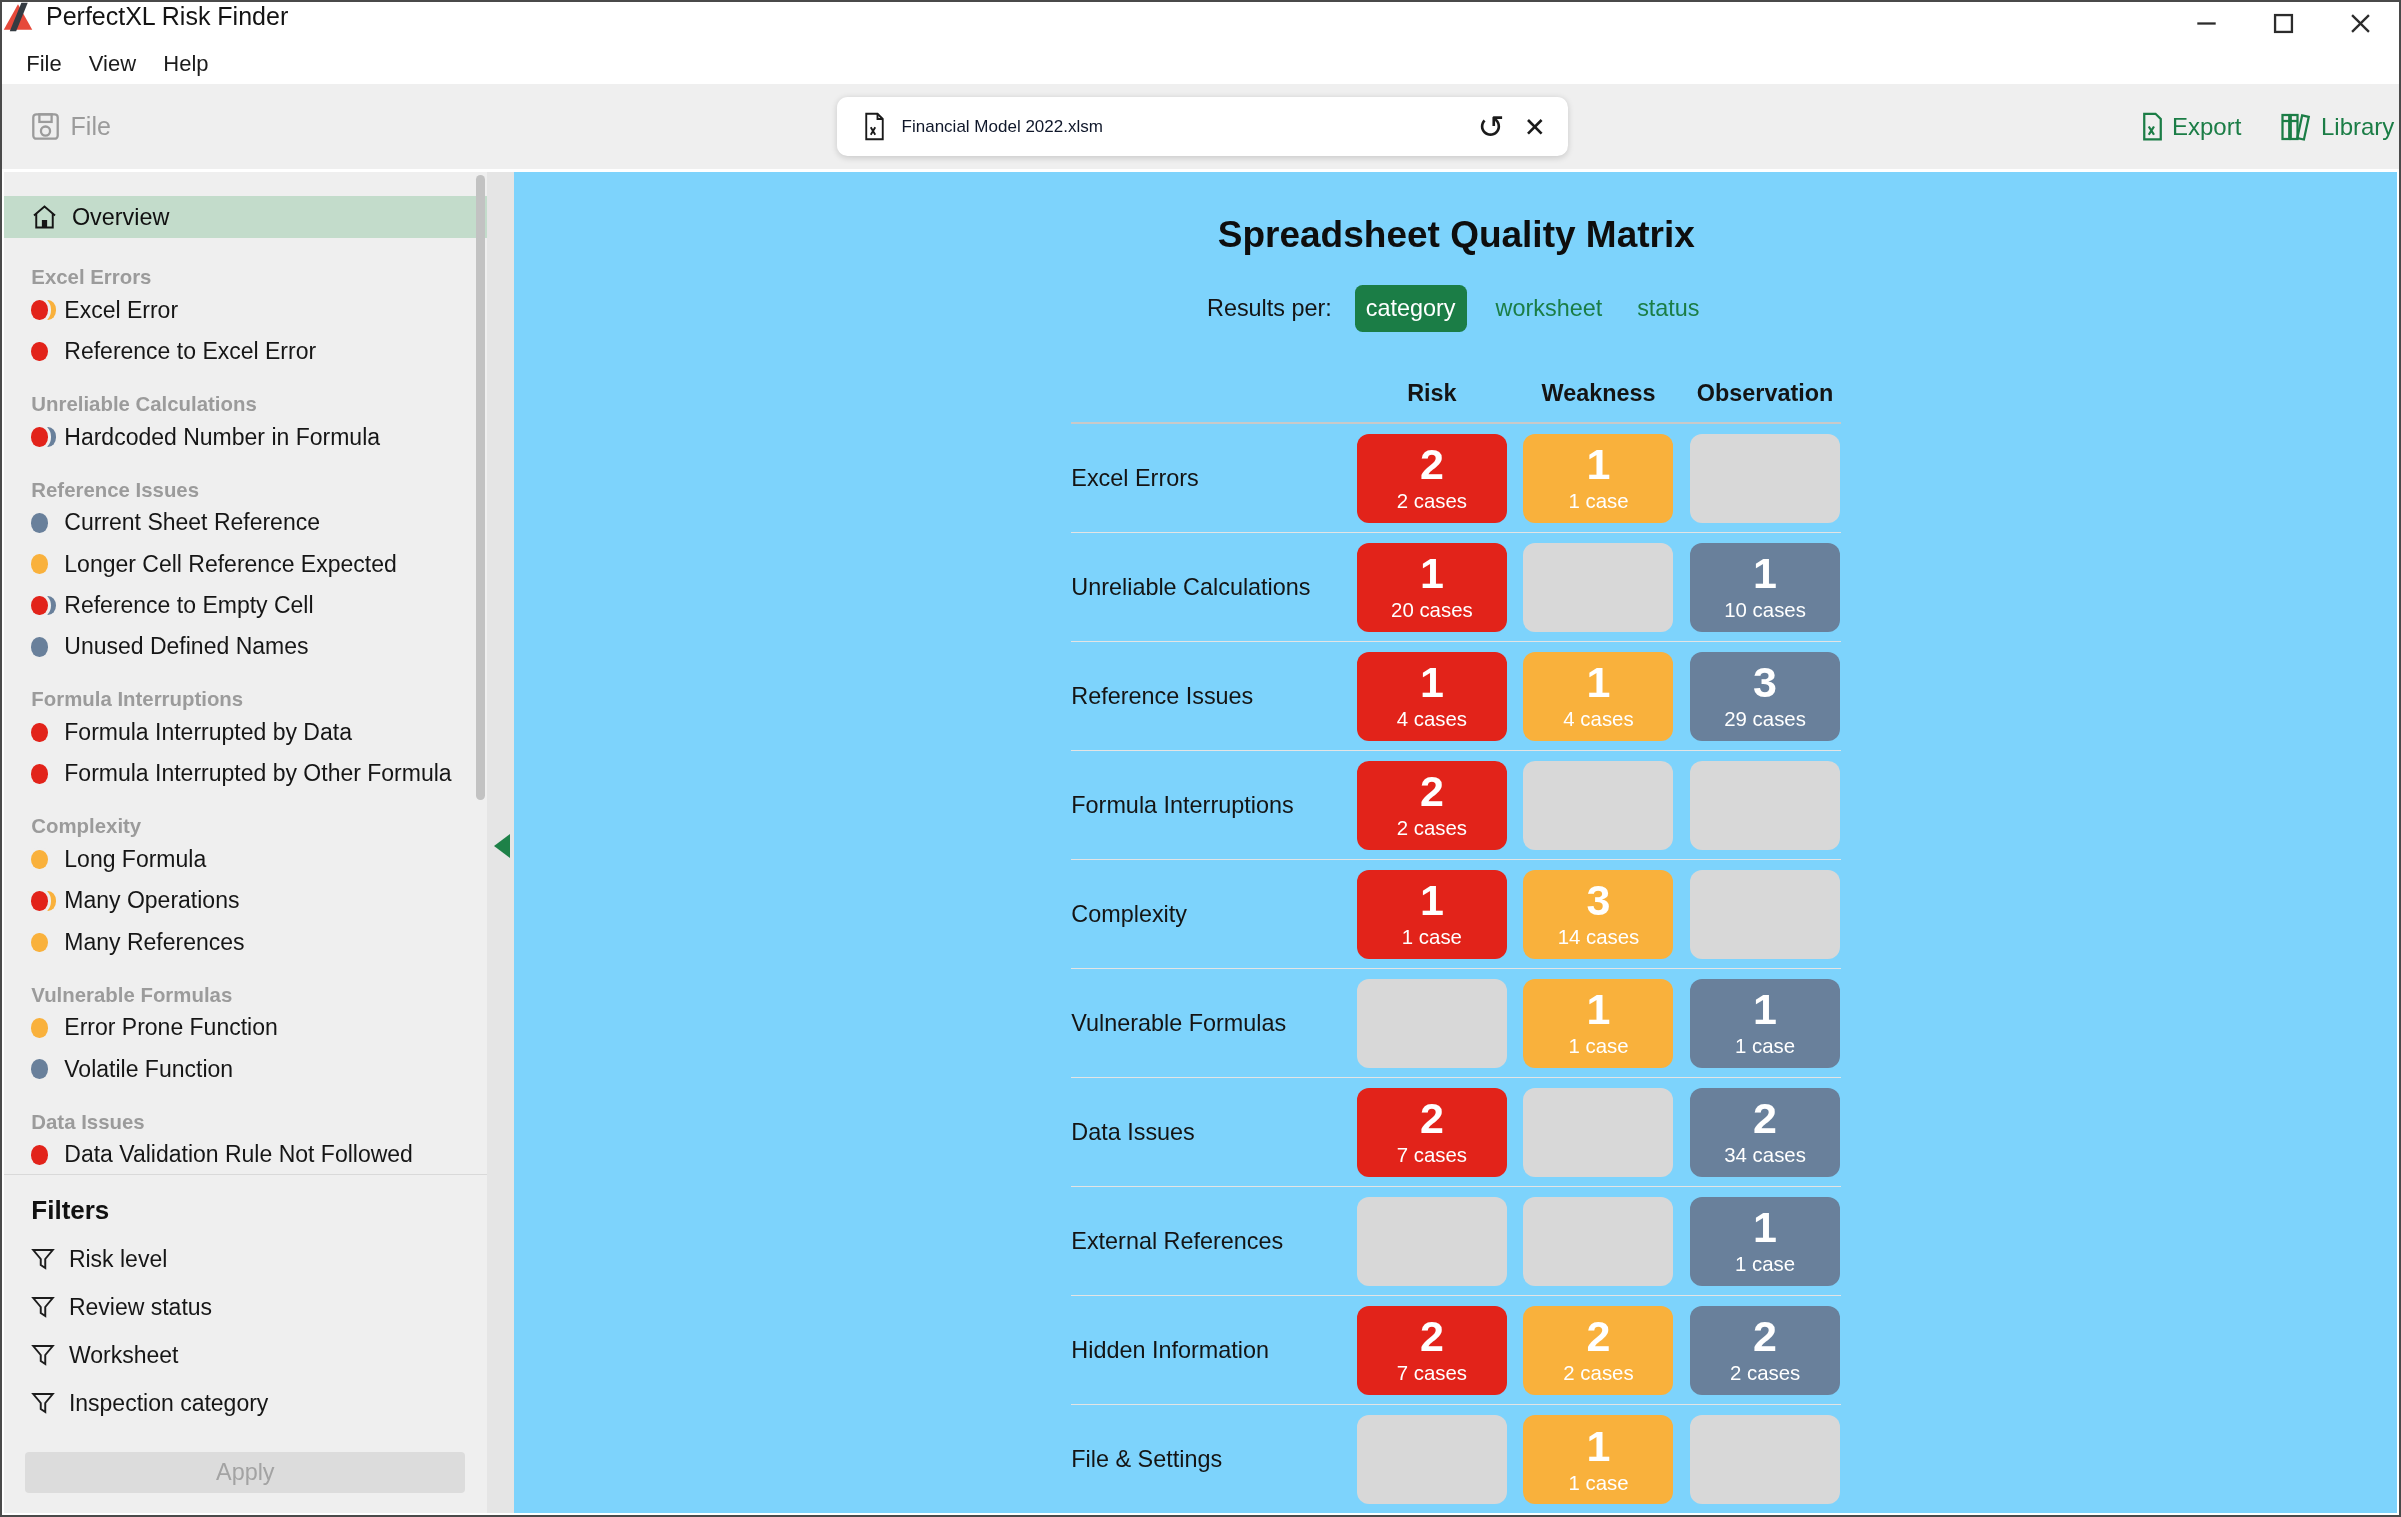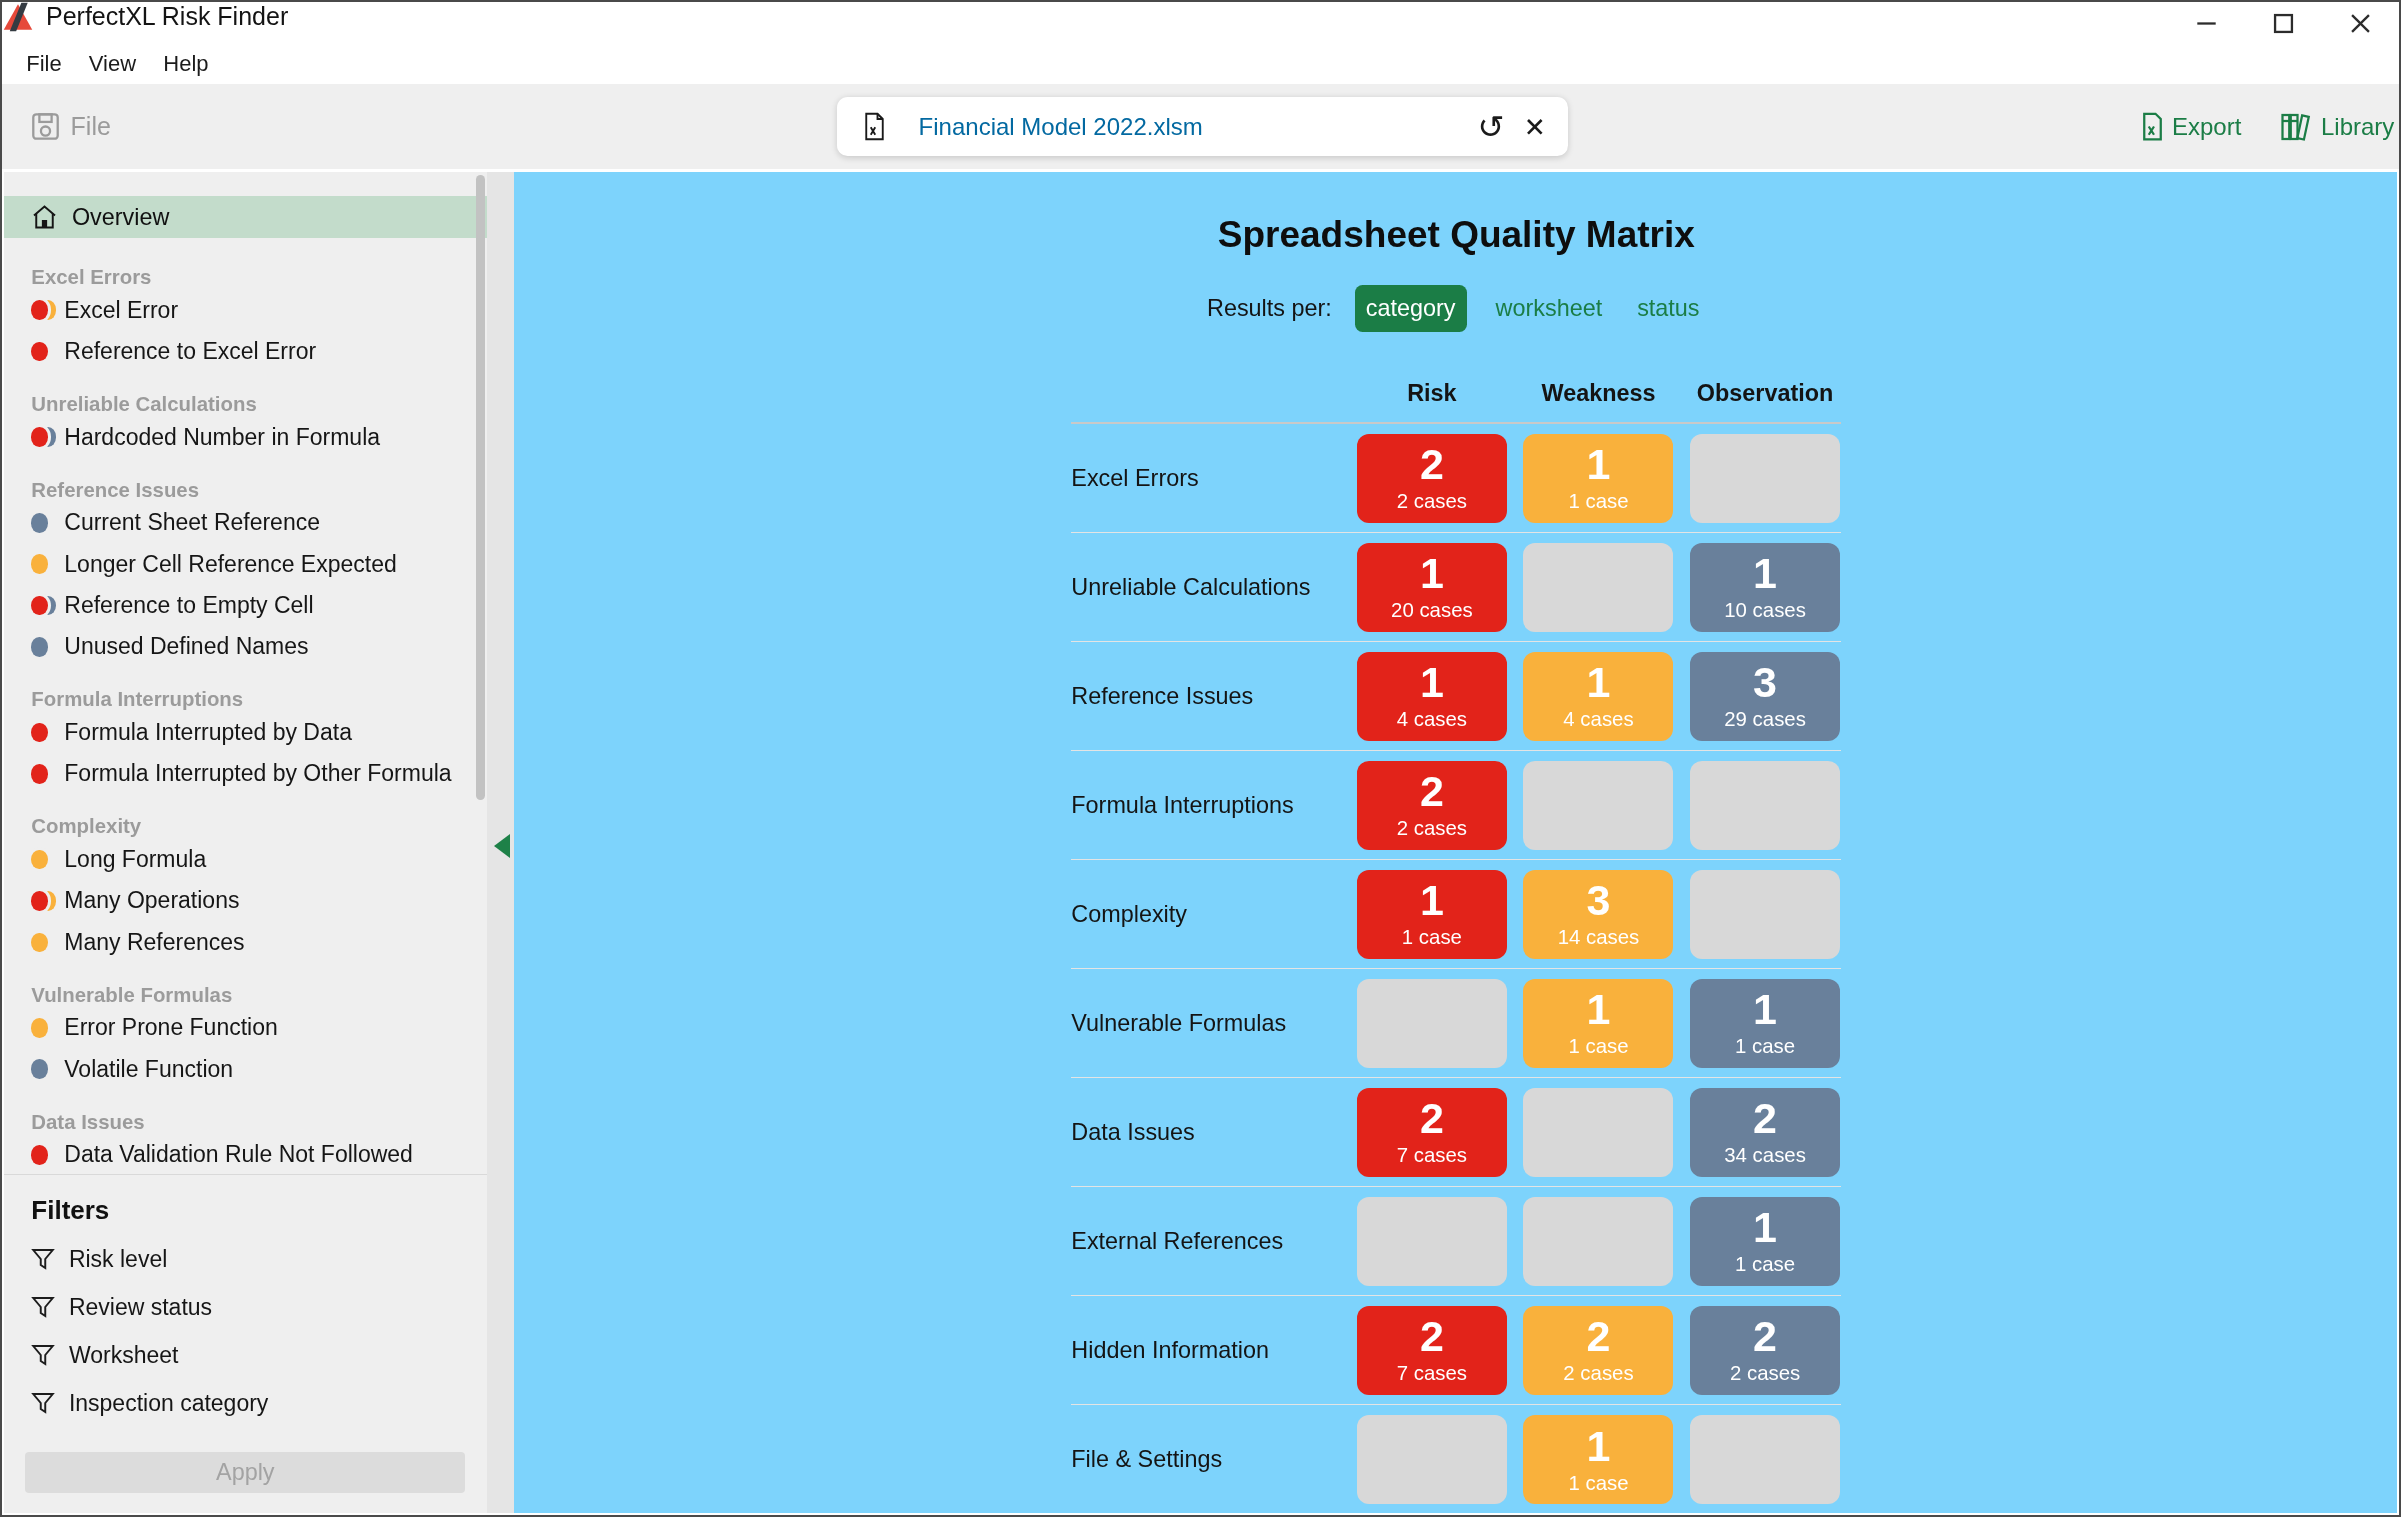--- a/index.html
+++ b/index.html
@@ -14,21 +14,21 @@
 
   
   .menubar { height:40px; display:flex; align-items:center; padding-left:10.6px; background:#fff; }
   .menu-item { font-size:22px; color:#1c1c1c; padding:0 13.6px; height:100%; display:flex; align-items:center; }
 
   
   .toolbar { position:relative; height:85px; background:#efefef; }
   .save-btn { position:absolute; left:29px; top:0; height:85px; display:flex; align-items:center; gap:10.6px; color:#9b9b9b; font-size:25px; }
   .file-pill { position:absolute; left:835px; top:13px; width:731px; height:59px; background:#fff; border-radius:10.6px;
                box-shadow:0 1.5px 6px rgba(0,0,0,0.16); display:flex; align-items:center; padding:0 23px 0 27px; gap:16.6px; }
-  .file-name { font-size:24px; color:#0369a1;margin-left:17px; }
+  .file-name { font-size:17px; color:#0f172a; }
   .pill-actions { margin-left:auto; display:flex; align-items:center; gap:21px; }
   .undo-glyph { font-size:32px; line-height:1; color:#1a1a1a; font-family:"DejaVu Sans", sans-serif; }
   .tb-green { position:absolute; top:0; height:85px; display:flex; align-items:center; gap:9px; color:#1b7d46; font-size:24px; }
   .export-btn { left:2140px; }
   .library-btn { left:2278px; }
 
   
   .app-body { position:absolute; top:170px; left:2.3px; right:2.3px; bottom:2.3px; background:#fff; }
   .sidebar { position:absolute; left:0; top:0; width:483px; height:100%; background:#efefef; overflow:hidden; }
   .sb-thumb { position:absolute; left:472px; top:3px; width:8.3px; height:625px; background:#c2c2c2; border-radius:4.5px; }

